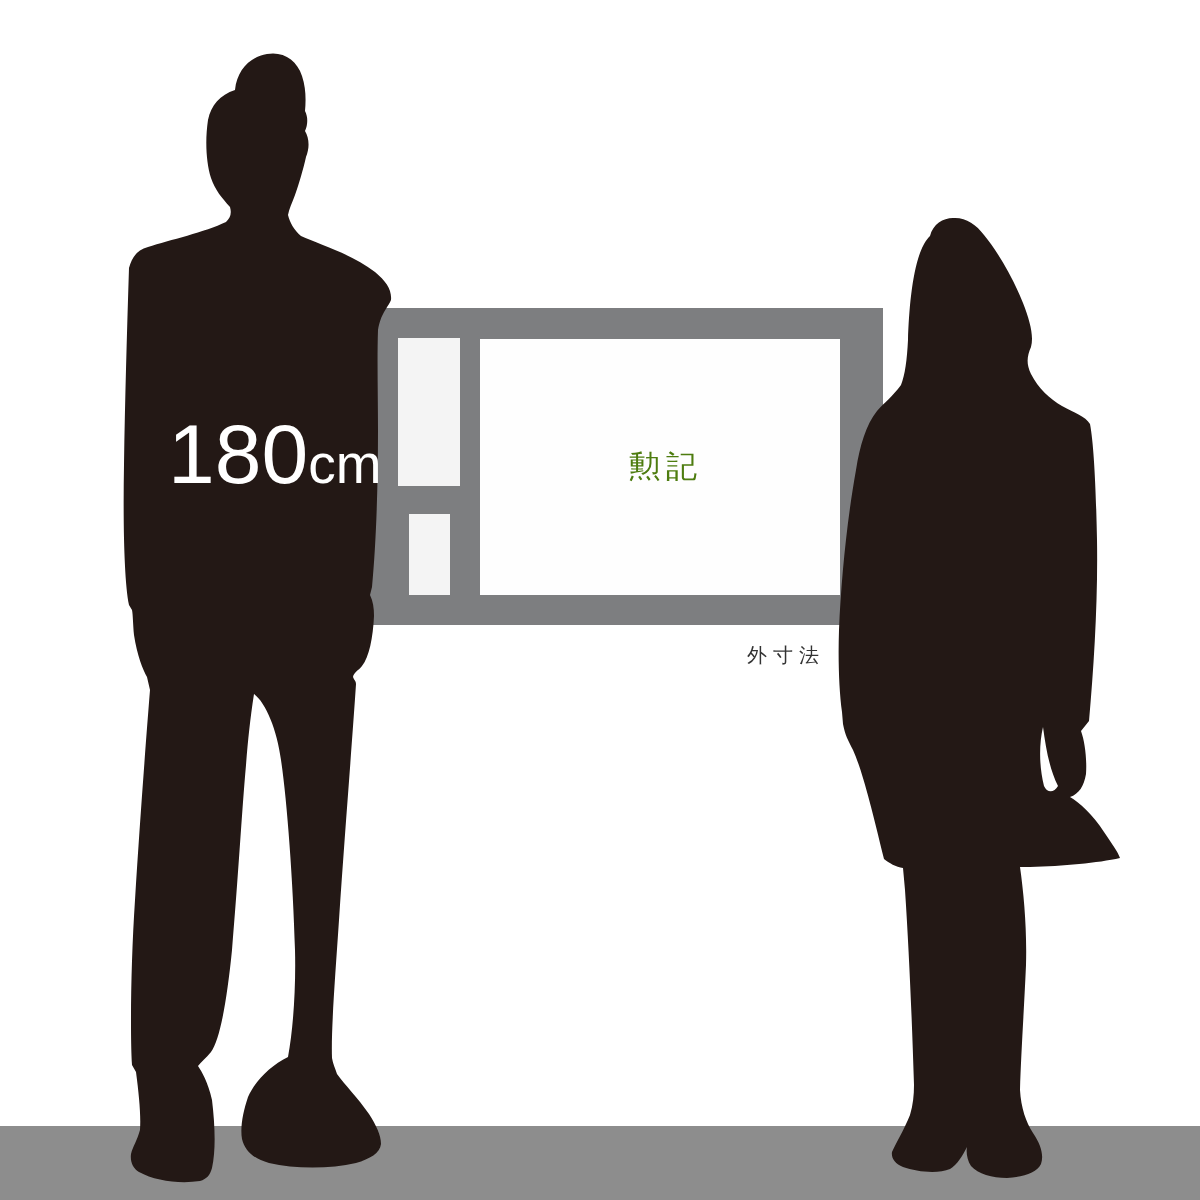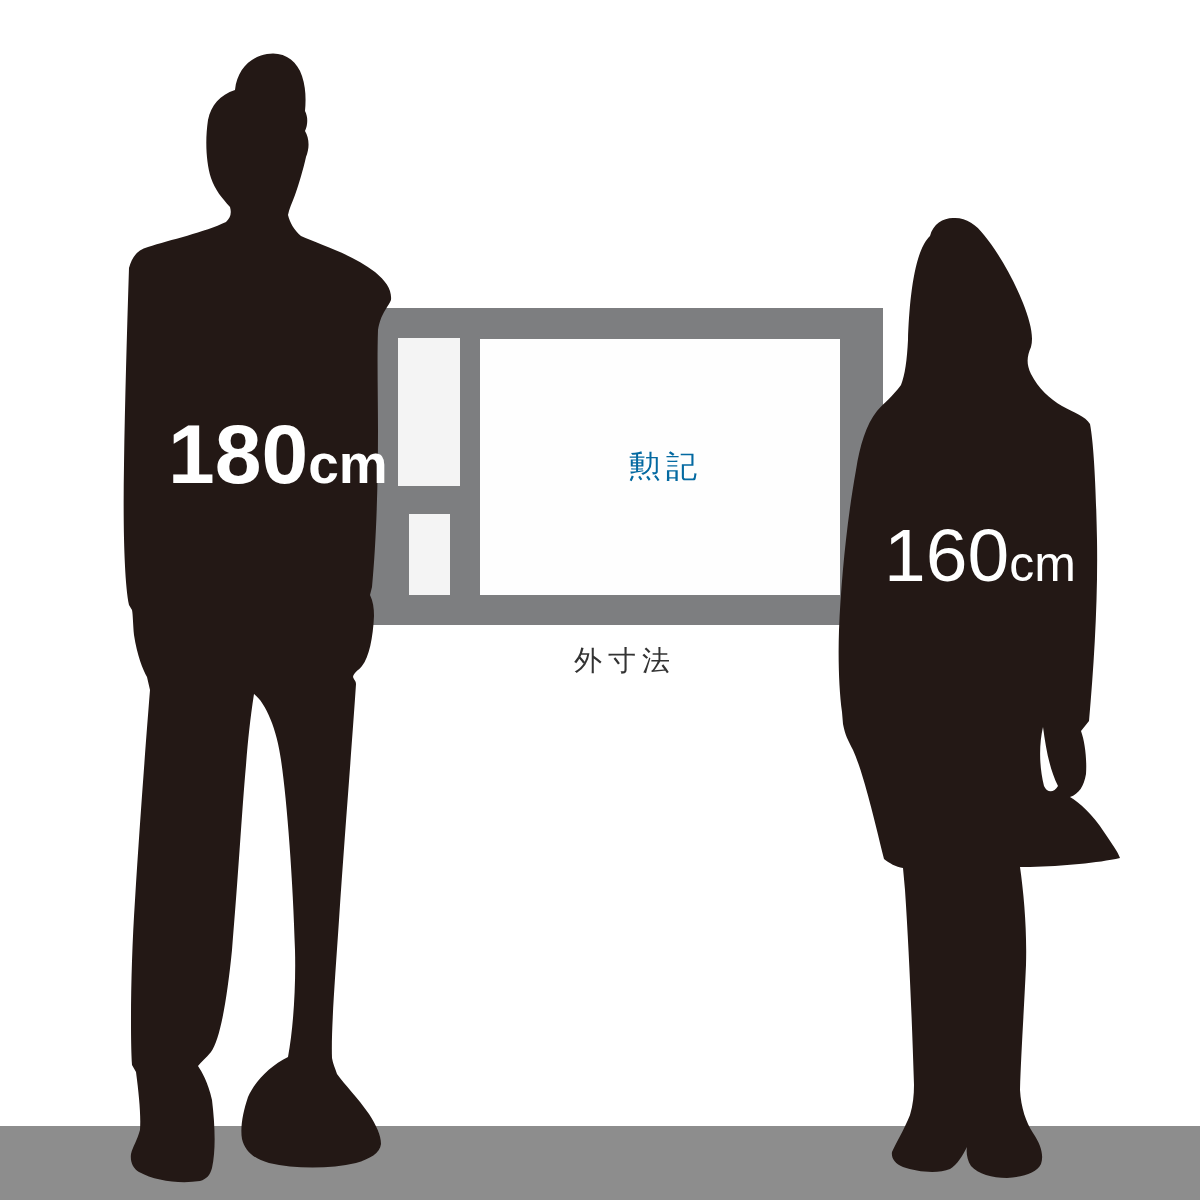--- a/index.html
+++ b/index.html
@@ -42,35 +42,36 @@
     left: 114px; top: 31px;
     width: 360px; height: 256px;
     background: #fefefe;
     display: flex;
     align-items: center;
     justify-content: center;
   }
   .certificate-title {
     font-size: 31px;
     letter-spacing: 6px;
-    color: #0369a1;
+    color: #4d7c0f;
     margin-left: 12px; 
   }
   
   .caption {
     position: absolute;
     left: 425px; top: 643px;
     width: 400px;
     text-align: center;
     color: #333333;
   }
   .caption .label {
-    font-size: 28px;
+    font-size: 20px;
     letter-spacing: 6px;
     line-height: 1.25;
+    text-align: right;
   }
   .caption .value {
     font-size: 29px;
     letter-spacing: 0px;
     line-height: 1.25;
     margin-top: 6px;
   }
   
   .people {
     position: absolute;
@@ -80,21 +81,21 @@
   }
   
   .height-label {
     position: absolute;
     color: #ffffff;
     line-height: 1;
     white-space: nowrap;
   }
   .height-label .val { font-size: 84px; }
   .height-label .unit { font-size: 55px; }
-  .height-label.man { left: 168px; top: 412px; font-weight: bold; }
+  .height-label.man { left: 168px; top: 412px; }
   .height-label.woman { left: 884px; top: 518px; }
   .height-label.woman .val { font-size: 75px; }
   .height-label.woman .unit { font-size: 50px; }
 </style>
 </head>
 <body>
 
 <div class="canvas">
 
   <div class="floor"></div>
@@ -224,17 +225,14 @@
       C 1046 750 1050 770 1058 786
       C 1054 793 1047 793 1044 786
       C 1039 766 1039 744 1043 727
       Z"></path>
   </svg>
 
   <div class="height-label man">
     <span class="val">180</span><span class="unit">cm</span>
   </div>
 
-  <div class="height-label woman">
-    <span class="val">160</span><span class="unit">cm</span>
-  </div>
 
 </div>
 
 </body></html>

